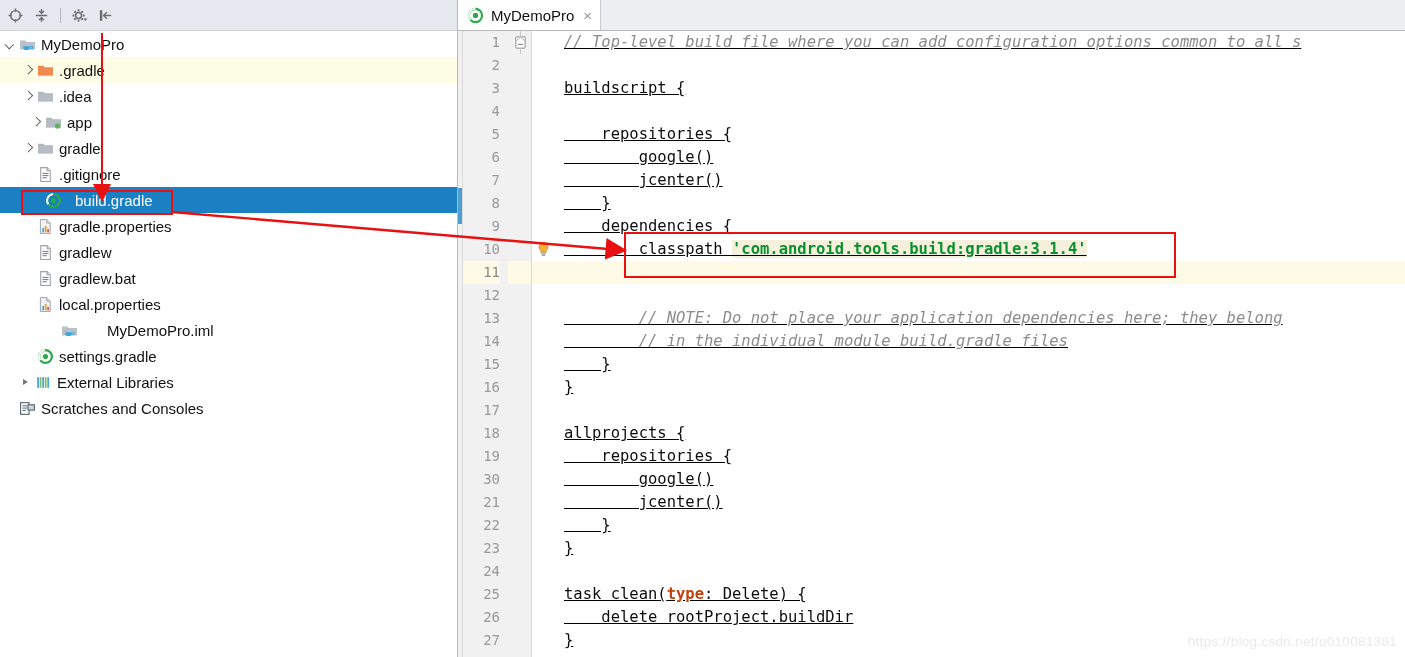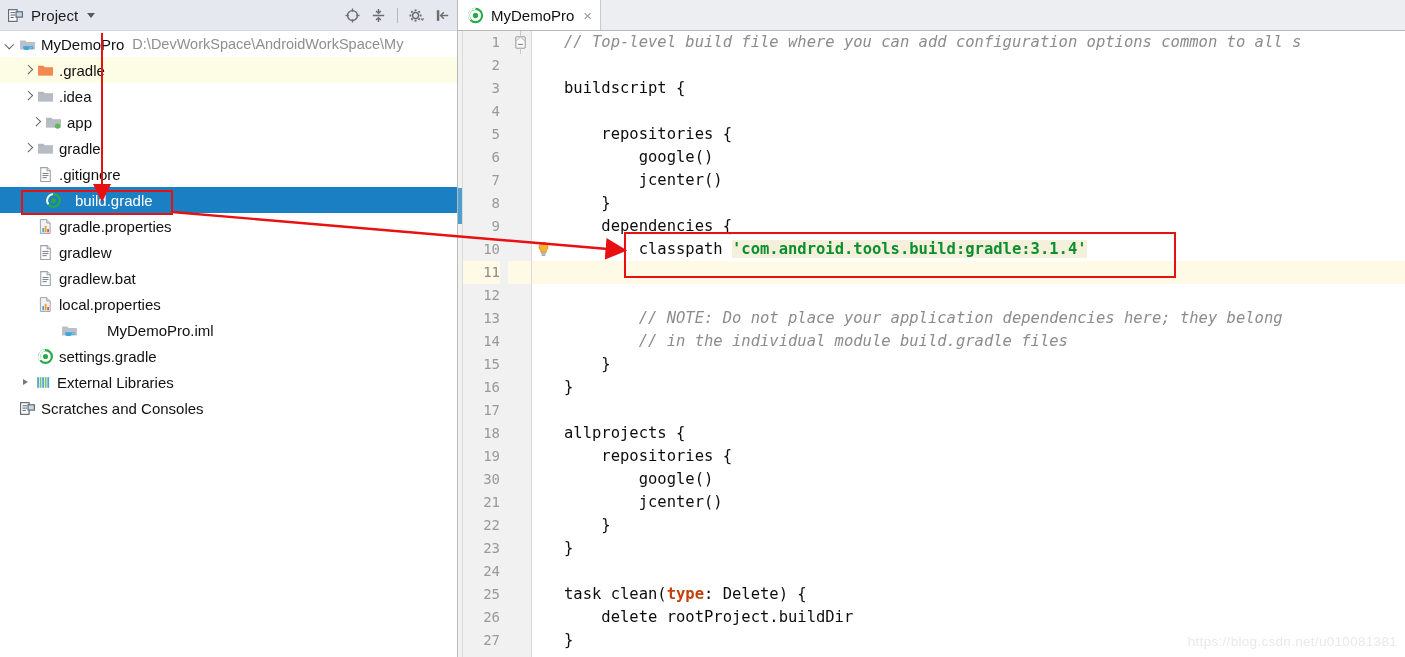--- a/index.html
+++ b/index.html
@@ -193,20 +193,21 @@
     background: #ffffff;
     position: relative;
   }
   .code-col {
     flex: 1 1 auto;
     position: relative;
     background: #ffffff;
     font-family: "DejaVu Sans Mono", monospace;
     font-size: 15.5px;
     overflow: hidden;
+    text-decoration: underline;
   }
   .ln, .cl, .fold-cell {
     height: 23px;
     line-height: 23px;
     box-sizing: border-box;
   }
   .cl { white-space: pre; padding-left: 8px; color: #0d0d0d; }
   .cl.caretline { background: #fffae6; }
   .ln.caretline { background: #fffae6; color:#8a8a8a; }
   .fold-cell.caretline { background: #fffae6; }
@@ -245,31 +246,20 @@
   }
 </style>
 </head>
 <body>
 
 <div id="app">
 
   <div class="project-panel">
 
     <div class="panel-header">
-      <div class="panel-title-wrap">
-        <svg class="tb-ic" viewBox="0 0 16 16">
-          <rect x="1.5" y="2.5" width="8" height="11" fill="#fff" stroke="#5f6b72" stroke-width="1.1"></rect>
-          <line x1="3.3" y1="5.3" x2="7.7" y2="5.3" stroke="#5f6b72" stroke-width="1"></line>
-          <line x1="3.3" y1="7.6" x2="7.7" y2="7.6" stroke="#5f6b72" stroke-width="1"></line>
-          <line x1="3.3" y1="9.9" x2="6.4" y2="9.9" stroke="#5f6b72" stroke-width="1"></line>
-          <rect x="8.5" y="4.5" width="6" height="5" fill="#c9d7e3" stroke="#5f6b72" stroke-width="1.1"></rect>
-        </svg>
-        <span class="panel-title">Project</span>
-        <span class="caret-down"></span>
-      </div>
 
       <div class="panel-icons">
         <svg class="tb-ic" viewBox="0 0 18 18">
           <circle cx="9" cy="9" r="5.2" fill="none" stroke="#6d6d6d" stroke-width="1.5"></circle>
           <line x1="9" y1="1.6" x2="9" y2="5" stroke="#6d6d6d" stroke-width="1.5"></line>
           <line x1="9" y1="13" x2="9" y2="16.4" stroke="#6d6d6d" stroke-width="1.5"></line>
           <line x1="1.6" y1="9" x2="5" y2="9" stroke="#6d6d6d" stroke-width="1.5"></line>
           <line x1="13" y1="9" x2="16.4" y2="9" stroke="#6d6d6d" stroke-width="1.5"></line>
         </svg>
         <svg class="tb-ic" viewBox="0 0 18 18">
@@ -303,21 +293,20 @@
     <div class="tree">
 
       <div class="row" style="padding-left:4px;">
         <span class="arrow down"></span>
         <svg class="ico" viewBox="0 0 16 16">
           <path d="M1 4.2 h5 l1.2 1.4 H15 v7.2 H1 z" fill="#b9c0c7"></path>
           <path d="M4 9.6 h6.2 v1.4 a2.1 2.1 0 0 1 -2.1 2.1 H6.1 A2.1 2.1 0 0 1 4 11 z" fill="#3aa6e0"></path>
           <path d="M10.6 10 h1.4 a1 1 0 0 1 0 2 h-1.4" fill="none" stroke="#3aa6e0" stroke-width="1"></path>
         </svg>
         <span class="label">MyDemoPro</span>
-        <span class="path-label">D:\DevWorkSpace\AndroidWorkSpace\My</span>
       </div>
 
       <div id="tree-rows">
           <div class="row hl-yellow" style="padding-left: 22px;">
             <span class="arrow right"></span>
             <svg class="ico" viewBox="0 0 16 16">
               <path d="M1 3.6 h5 l1.2 1.4 H15 v7.6 H1 z" fill="#f0864a"></path>
               <path d="M1 5.6 H15 v6.9 H1 z" fill="#f08a50"></path>
             </svg>
             <span class="label">.gradle</span>

